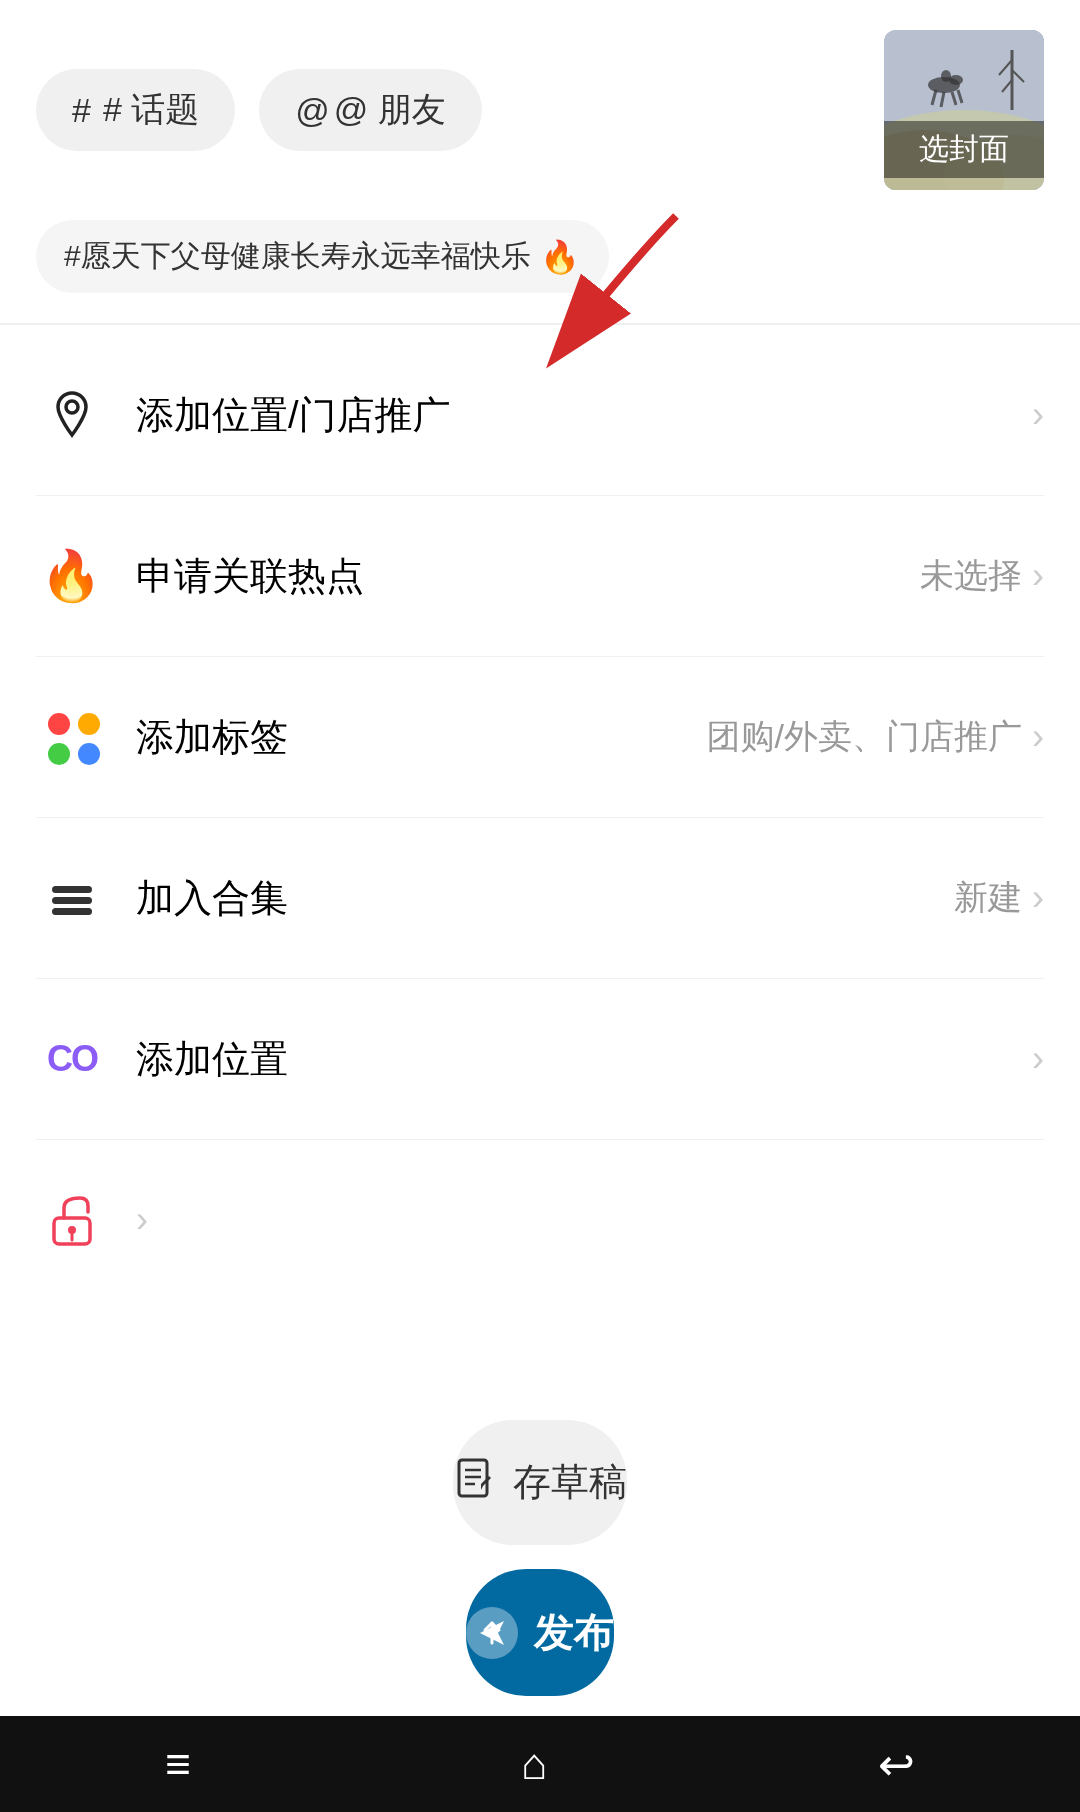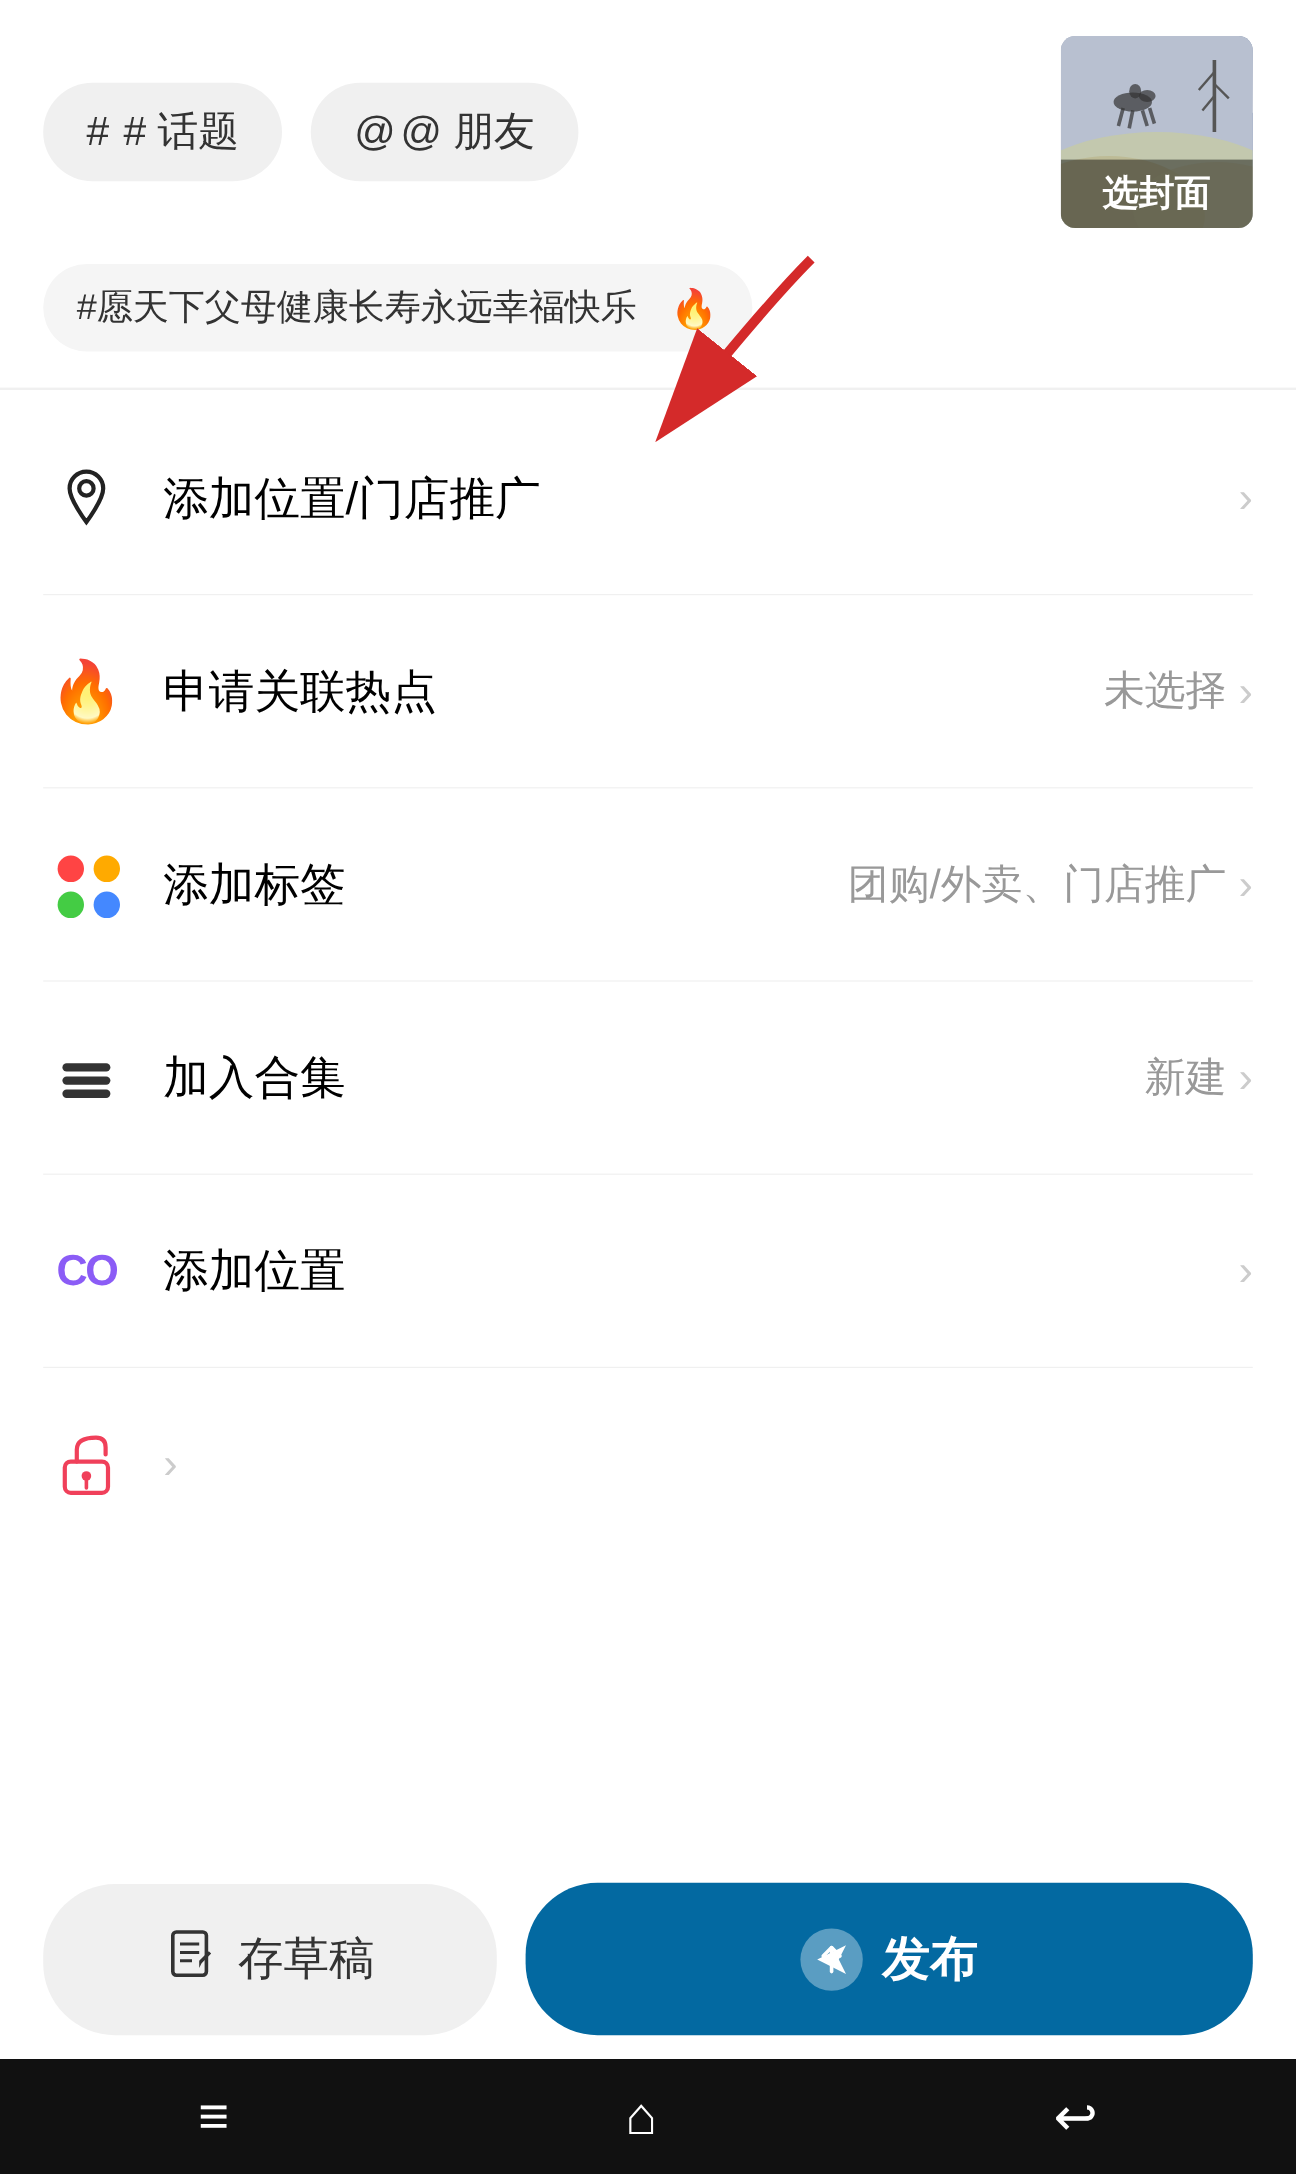--- a/index.html
+++ b/index.html
@@ -49,41 +49,40 @@
     
     .cover-thumb-img::before {
       content: '';
       position: absolute;
       bottom: 0; left: 0; right: 0;
       height: 60%;
       background: linear-gradient(180deg, #8899bb 0%, #aab0c8 100%);
     }
     .cover-label {
       position: absolute;
-      bottom: 0; left: 0; right: 0;
+      bottom: 12px; left: 0; right: 0;
       background: rgba(0,0,0,0.45);
       color: #fff;
       font-size: 30px;
       text-align: center;
       padding: 8px 0;
-      font-weight: bold;
     }
 
     
     .chips-row {
       display: flex;
       align-items: center;
       padding: 10px 36px 20px 36px;
       gap: 20px;
       overflow: hidden;
     }
     .chip {
       display: flex;
       align-items: center;
-      gap: 28px;
+      gap: 10px;
       background: #f5f5f5;
       border-radius: 50px;
       padding: 16px 28px;
       font-size: 30px;
       color: #333;
       white-space: nowrap;
       flex-shrink: 0;
     }
     .chip-fire {
       font-size: 32px;
@@ -158,20 +157,21 @@
     .bottom-bar {
       position: fixed;
       bottom: 96px;
       left: 0;
       width: 1080px;
       display: flex;
       align-items: center;
       gap: 24px;
       padding: 20px 36px;
       background: #fff;
+      flex-direction: column;
     }
     .btn-draft {
       flex: 1;
       display: flex;
       align-items: center;
       justify-content: center;
       gap: 16px;
       background: #f0f0f0;
       border: none;
       border-radius: 60px;

